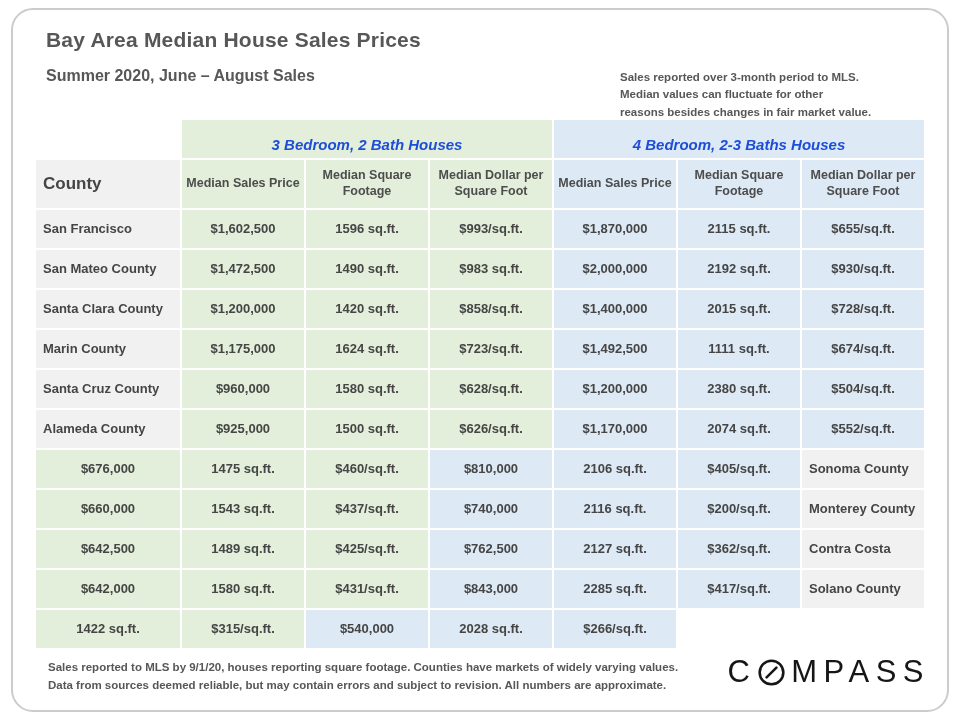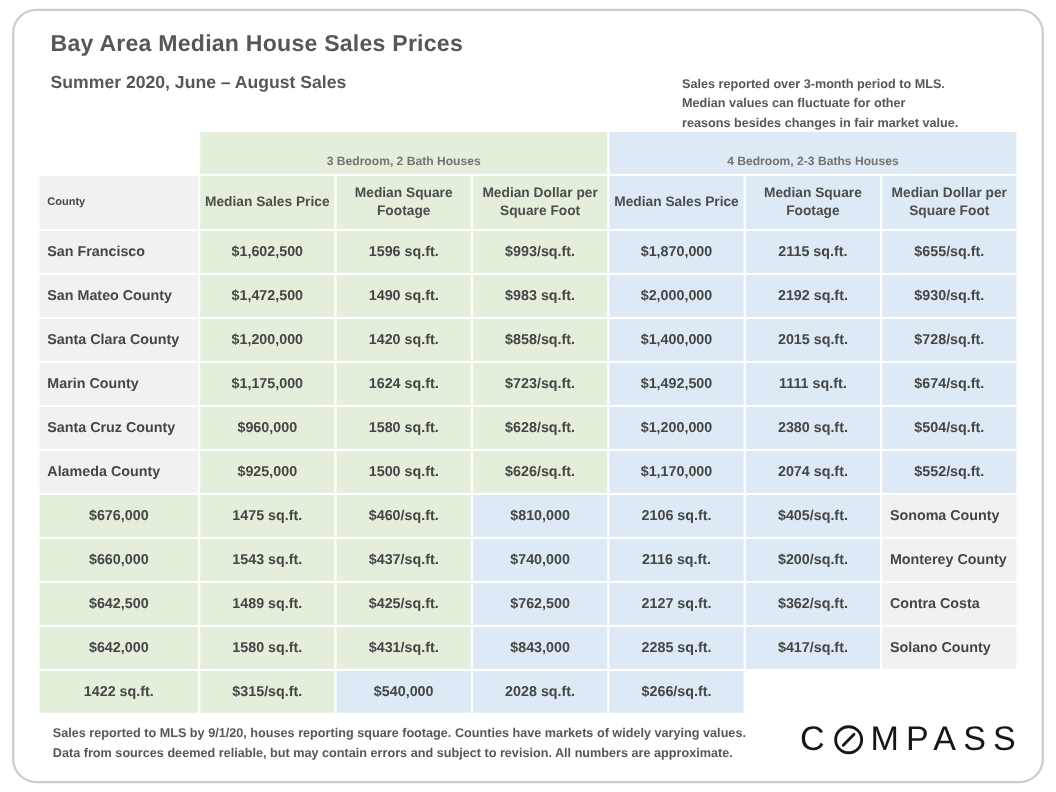--- a/index.html
+++ b/index.html
@@ -33,28 +33,28 @@
   .cell{
     display:flex;align-items:center;justify-content:center;
     font-size:13px;font-weight:700;color:#454545;text-align:center;
     line-height:1.25;
   }
   .green{background:#e3efda;}
   .blue{background:#dde9f4;}
   .gray{background:#f1f1f1;}
   .corner{background:transparent;}
   .group{
-    grid-column:span 3;font-size:11px;color:#737373;
-    align-items:flex-end;padding-bottom:3px;
+    grid-column:span 3;font-size:15px;color:#1d4ed8;
+    align-items:flex-end;padding-bottom:3px;font-style:italic;
   }
   .colhead{font-size:12.5px;color:#4d4d4d;padding:0 4px;}
   .county{
     justify-content:flex-start;text-align:left;padding-left:7px;
   }
-  .county-head{font-size:10px;}
+  .county-head{font-size:17px;}
   .footer{
     position:absolute;left:48px;top:659px;
     font-size:11.5px;font-weight:600;color:#575757;line-height:1.55;
   }
   .logo{
     position:absolute;right:30px;top:654px;
     display:flex;align-items:center;
     font-size:31px;font-weight:500;color:#161616;
   }
   .logo .lg-txt{letter-spacing:6.5px;}

